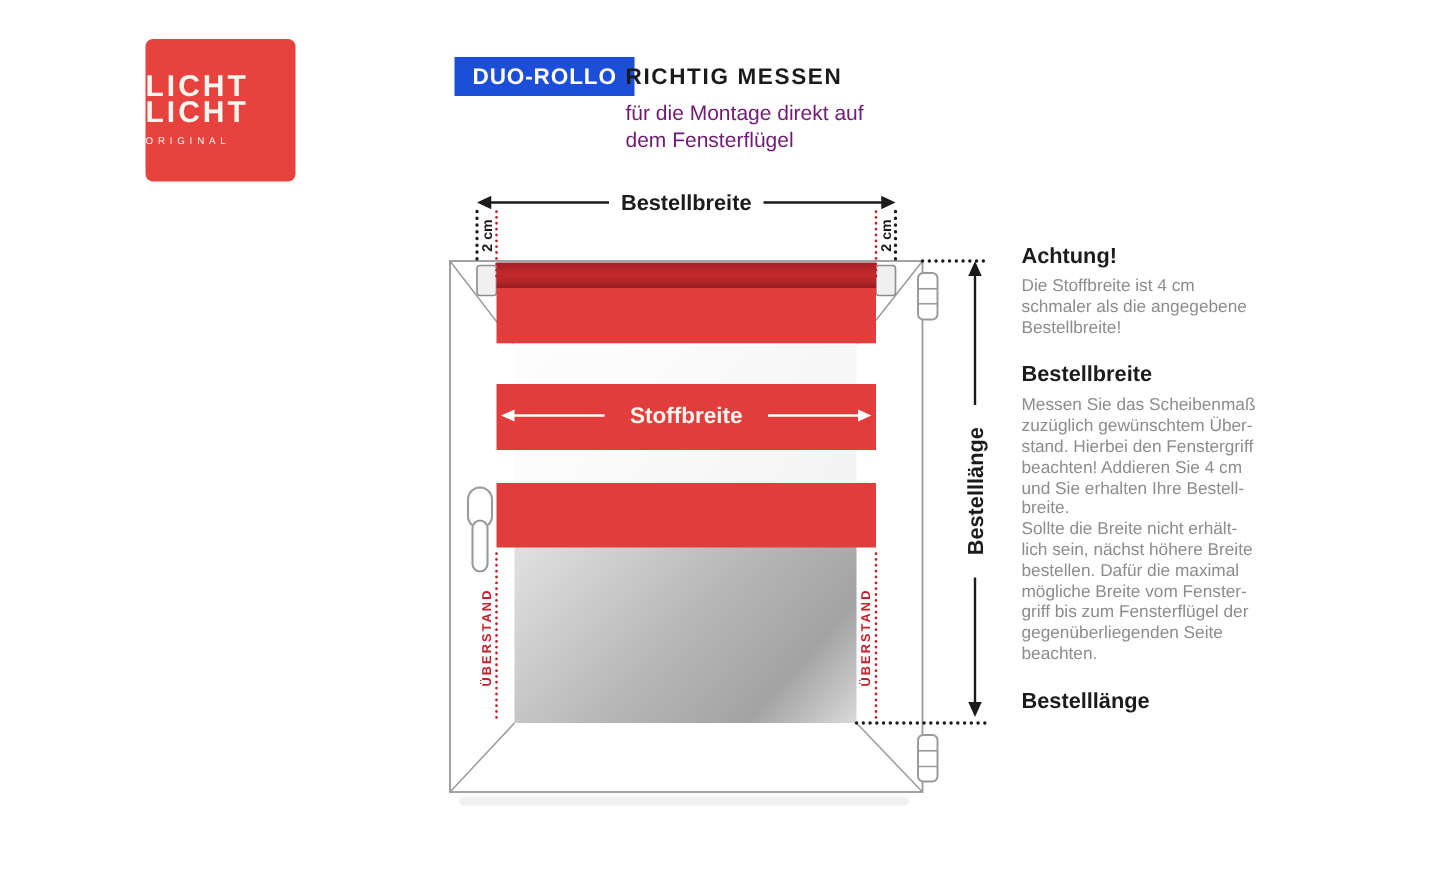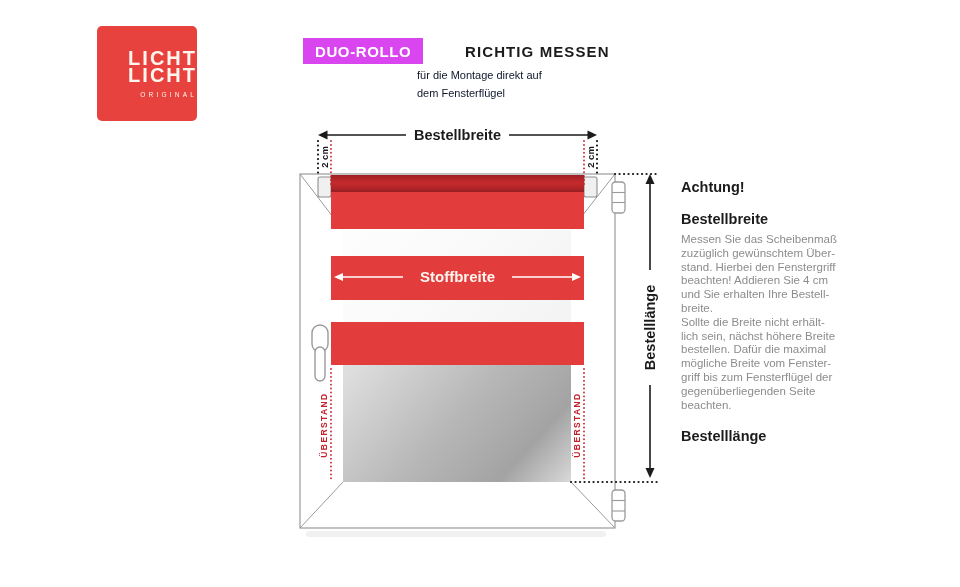--- a/index.html
+++ b/index.html
@@ -5,38 +5,38 @@
   html,body{margin:0;padding:0;}
   body{
     width:960px;height:587px;position:relative;background:#ffffff;
     font-family:"Liberation Sans", sans-serif;color:#1b1b1b;overflow:hidden;
   }
   .abs{position:absolute;}
 
   
   .logo{
     left:97px;top:26px;width:100px;height:95px;background:#e8423f;border-radius:5px;
-    display:flex;flex-direction:column;align-items:flex-end;justify-content:center;
+    display:flex;flex-direction:column;align-items:flex-start;justify-content:center;
     color:#fdf6ef;text-align:center;
   }
   .logo .word{font-size:20px;font-weight:700;letter-spacing:2px;line-height:17px;}
   .logo .tagline{font-size:6.5px;font-weight:400;letter-spacing:3.2px;margin-top:7px;}
 
   
   .badge{
-    left:303px;top:38px;height:26px;padding:0 12px;background:#d946ef;color:#ffffff;
+    left:303px;top:38px;height:26px;padding:0 12px;background:#1d4ed8;color:#ffffff;
     display:flex;align-items:center;font-size:15px;font-weight:700;letter-spacing:0.6px;
   }
-  .title{left:417px;top:43px;font-size:15px;font-weight:700;letter-spacing:1.1px;color:#1b1b1b;margin-left:48px;}
-  .subtitle{left:417px;top:66px;font-size:11px;line-height:18px;color:#0f172a;white-space:pre-line;}
+  .title{left:417px;top:43px;font-size:15px;font-weight:700;letter-spacing:1.1px;color:#1b1b1b;}
+  .subtitle{left:417px;top:66px;font-size:14px;line-height:18px;color:#701a75;white-space:pre-line;}
 
   
   .info{left:681px;top:163px;width:200px;}
   .info h3{margin:16px 0 6px 0;font-size:14.5px;font-weight:700;color:#1b1b1b;}
-  .info h3:first-child{margin-top:16px;}
+  .info h3:first-child{margin-top:0;}
   .info p{margin:0;font-size:11.5px;line-height:13.8px;color:#8c8c8c;white-space:pre-line;}
 
   
   .diagram{left:290px;top:123px;width:380px;height:434px;}
   svg text{font-family:"Liberation Sans", sans-serif;}
 </style>
 </head>
 <body>
 
 <div class="abs logo">
@@ -143,20 +143,23 @@
     <line x1="360" y1="262" x2="360" y2="351" stroke="#1b1b1b" stroke-width="1.6"></line>
     <polygon points="360,51 355.5,61 364.5,61" fill="#1b1b1b"></polygon>
     <polygon points="360,355 355.5,345 364.5,345" fill="#1b1b1b"></polygon>
     <text transform="translate(365,204.5) rotate(-90)" text-anchor="middle" font-size="14.5" font-weight="700" fill="#1b1b1b">Bestelllänge</text>
   </g>
 </svg>
 </div>
 
 <div class="abs info">
   <h3>Achtung!</h3>
+  <p>Die Stoffbreite ist 4 cm
+schmaler als die angegebene
+Bestellbreite!</p>
   <h3>Bestellbreite</h3>
   <p>Messen Sie das Scheibenmaß
 zuzüglich gewünschtem Über-
 stand. Hierbei den Fenstergriff
 beachten! Addieren Sie 4 cm
 und Sie erhalten Ihre Bestell-
 breite.
 Sollte die Breite nicht erhält-
 lich sein, nächst höhere Breite
 bestellen. Dafür die maximal

